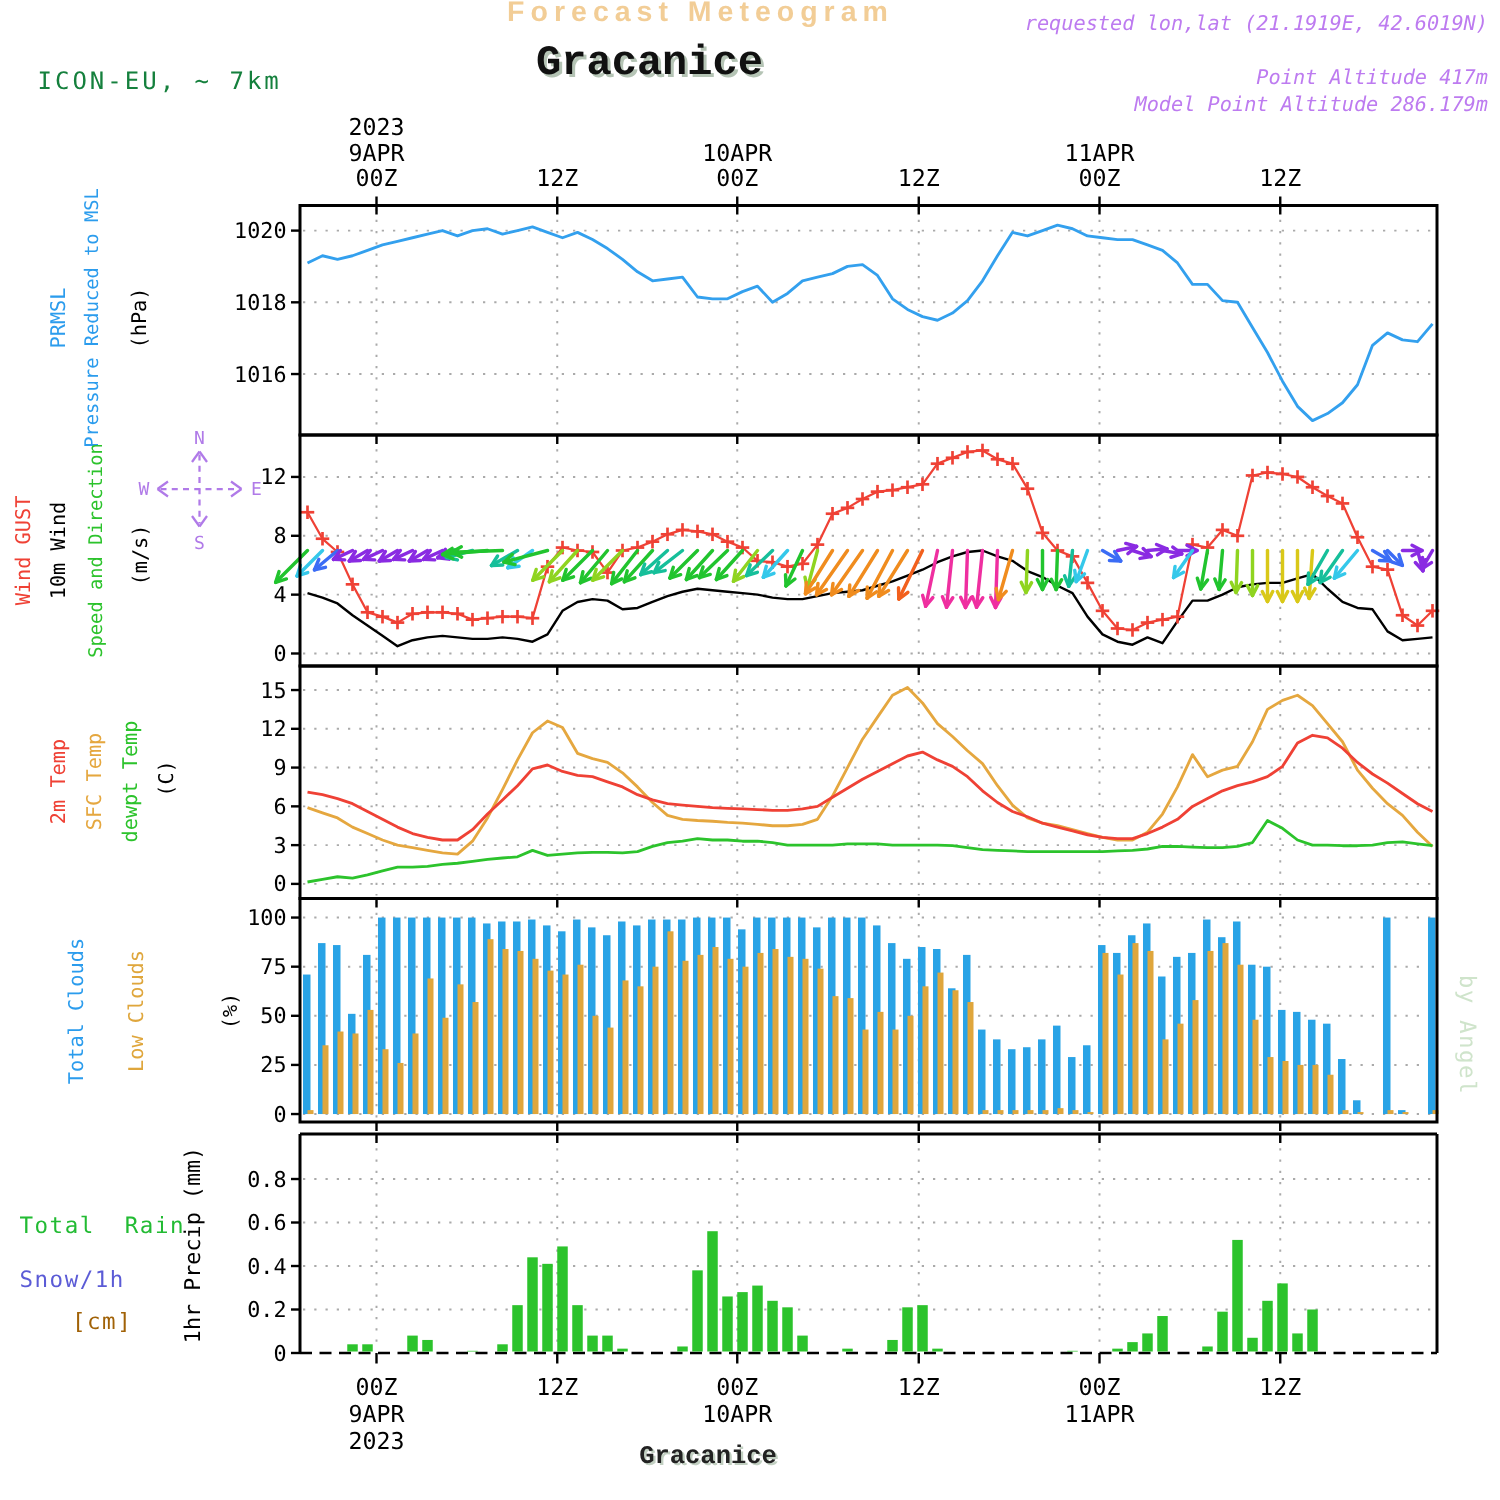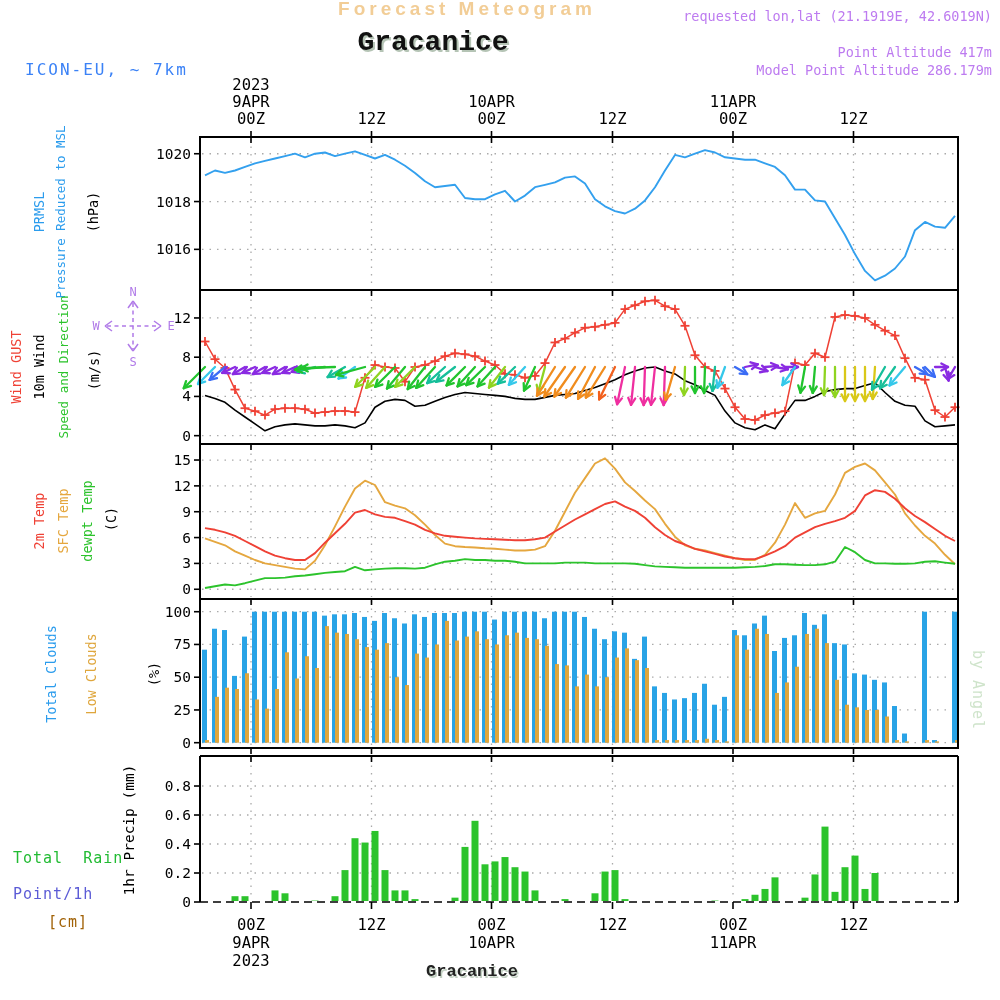--- a/index.html
+++ b/index.html
@@ -3,26 +3,26 @@
 <meta charset="utf-8">
 <style>
   html,body{margin:0;padding:0;background:#fff;}
   .stage{position:relative;width:1000px;height:1000px;background:#ffffff;overflow:hidden;
          font-family:"DejaVu Sans Mono",monospace;}
   .abs{position:absolute;white-space:pre;}
   .t-fm{left:467px;top:-2px;transform:translateX(-50%);font-family:"Liberation Sans",sans-serif;
         font-size:19px;letter-spacing:4px;color:#f2cd96;font-weight:bold;}
   .t-station{left:433px;top:27px;transform:translateX(-50%);font-family:"Liberation Mono",monospace;
         font-size:28px;font-weight:bold;color:#111;text-shadow:2px 2px 0 #b5c4b5;}
-  .t-model{left:25px;top:60px;font-size:16px;letter-spacing:2px;color:#3b82f6;}
-  .t-meta{right:8px;text-align:right;font-size:13.5px;color:#bd7bf0;}
+  .t-model{left:25px;top:44px;font-size:16px;letter-spacing:2px;color:#15803d;}
+  .t-meta{right:8px;text-align:right;font-size:13.5px;color:#bd7bf0;font-style:italic;}
   .m0{top:8px}.m1{top:26px}.m2{top:44px}.m3{top:62px}
   .rot{position:absolute;transform:translate(-50%,-50%) rotate(-90deg);white-space:pre;
        font-size:13.5px;line-height:13.5px;}
-  .hleg{position:absolute;white-space:pre;font-size:15px;letter-spacing:1px;margin-top:41px;}
+  .hleg{position:absolute;white-space:pre;font-size:15px;letter-spacing:1px;}
   .t-footer{left:472px;top:962px;transform:translateX(-50%);font-family:"Liberation Mono",monospace;
         font-size:17px;font-weight:bold;color:#222;text-shadow:1.5px 1.5px 0 #c2d0c2;}
   .t-byangel{left:978px;top:690px;transform:translate(-50%,-50%) rotate(90deg);
         font-size:15px;color:#cfe4cb;letter-spacing:1px;}
   svg text{font-family:"DejaVu Sans Mono",monospace;}
 </style>
 </head>
 <body>
 
 <div class="stage">
@@ -990,20 +990,20 @@
   <div class="rot" style="left:40px;top:521px;color:#ef4135">2m Temp</div>
   <div class="rot" style="left:64px;top:521px;color:#e5a73f">SFC Temp</div>
   <div class="rot" style="left:88px;top:521px;color:#2cc32c">dewpt Temp</div>
   <div class="rot" style="left:112px;top:519px;color:#000">(C)</div>
 
   <div class="rot" style="left:52px;top:674px;color:#2b9ced">Total Clouds</div>
   <div class="rot" style="left:92px;top:674px;color:#dfa63c">Low Clouds</div>
   <div class="rot" style="left:155px;top:674px;color:#000">(%)</div>
 
   <div class="hleg" style="left:13px;top:808px;color:#22bb33">Total  Rain</div>
-  <div class="hleg" style="left:13px;top:844px;color:#5b5bd6">Point/1h</div>
+  <div class="hleg" style="left:13px;top:844px;color:#5b5bd6">Snow/1h</div>
   <div class="hleg" style="left:48px;top:872px;color:#a16207">[cm]</div>
   <div class="rot" style="left:130px;top:830px;color:#000;font-size:14.5px">1hr Precip (mm)</div>
 
   <div class="abs t-footer">Gracanice</div>
   <div class="abs t-byangel">by Angel</div>
 
 </div>
 
 </body></html>

